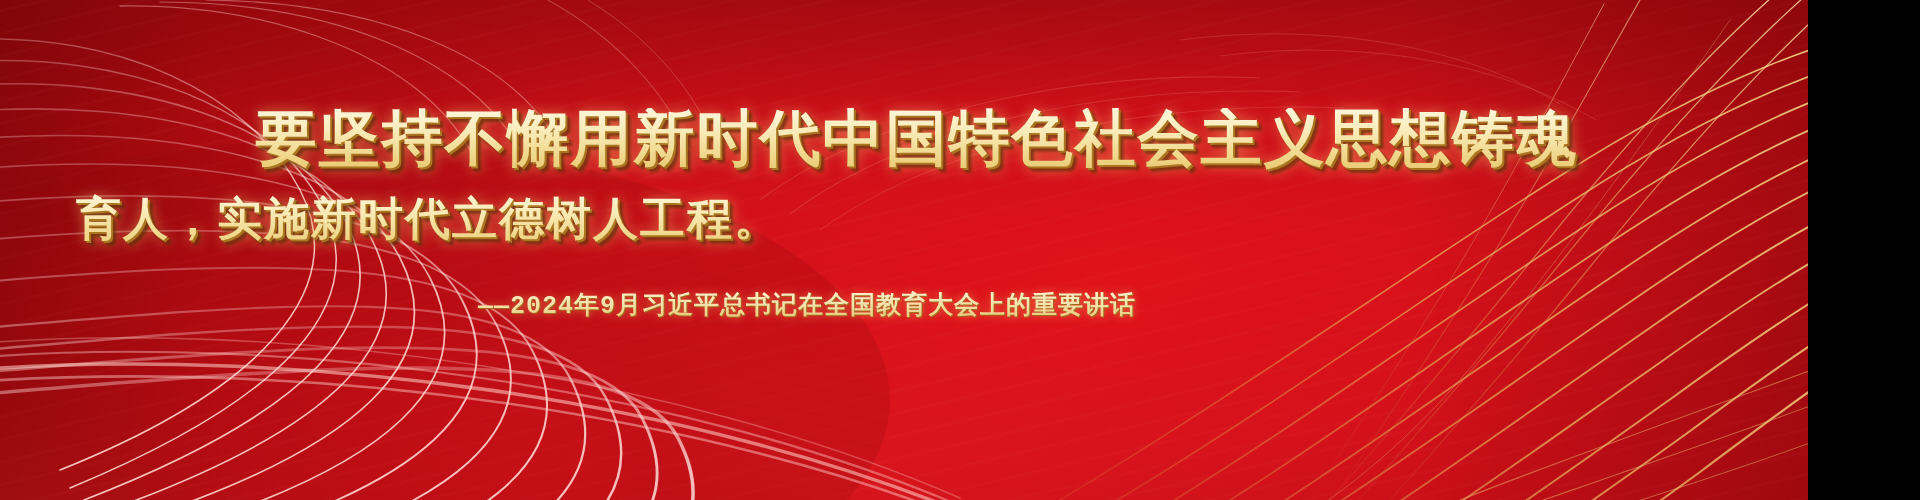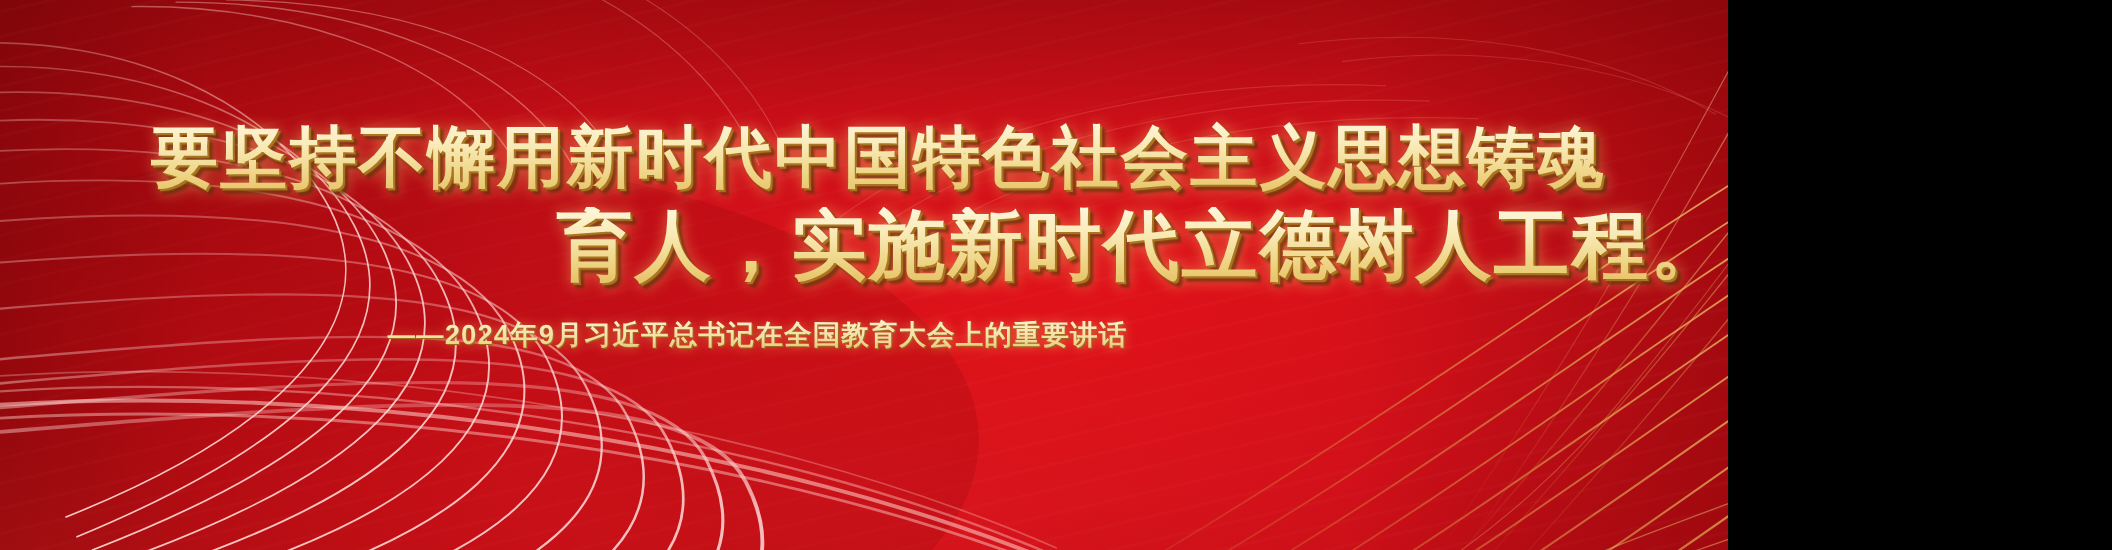--- a/index.html
+++ b/index.html
@@ -3,25 +3,25 @@
 <meta charset="utf-8">
 <title>Banner</title>
 <style>
   html, body {
     margin: 0;
     padding: 0;
     background: #000;
   }
   #banner {
     position: relative;
-    width: 1571px;
+    width: 1808px;
     height: 500px;
     overflow: hidden;
-    font-family: Liberation Sans, sans-serif;
-    background: #14532d;
+    font-family: Liberation Mono, monospace;
+    background: #3b82f6;
   }
 
   
   .bg-base {
     position: absolute;
     inset: 0;
     background:
       radial-gradient(ellipse 90% 120% at 62% 55%, #e01219 0%, #d2101a 30%, #bb0c14 62%, #9e070e 100%);
   }
   .bg-topshade {
@@ -94,23 +94,23 @@
       drop-shadow(0 0 7px rgba(255,215,120,0.45));
   }
   #line1 {
     top: 108px;
     font-size: 61px;
     line-height: 70px;
     padding-left: 26px;
   }
   #line2 {
     top: 188px;
-    font-size: 69px;
+    font-size: 45px;
     line-height: 70px;
-    text-align: right;
+    text-align: left;
     padding-left: 76px;
   }
   .attribution {
     position: absolute;
     top: 288px;
     left: 0;
     right: 0;
     text-align: center;
     padding-right: 194px;
     font-size: 25px;

